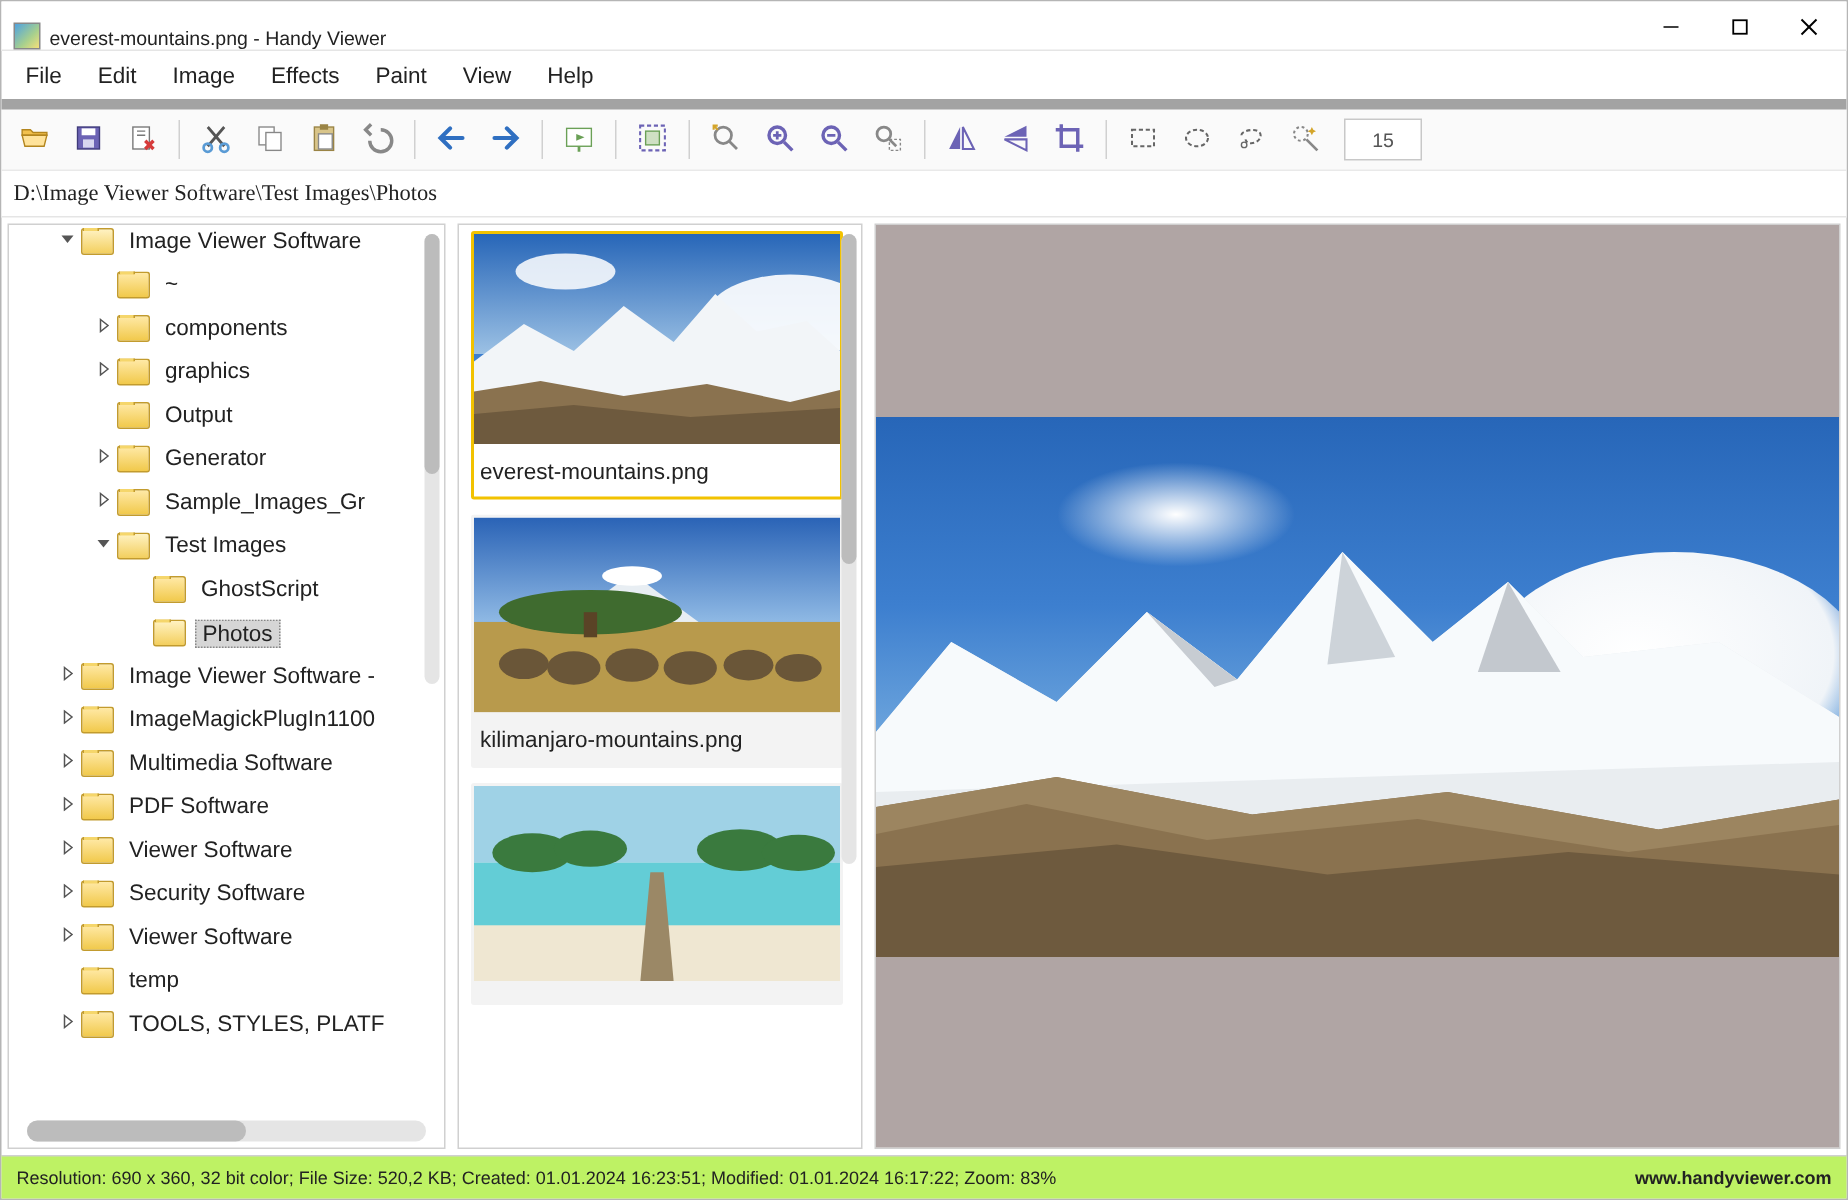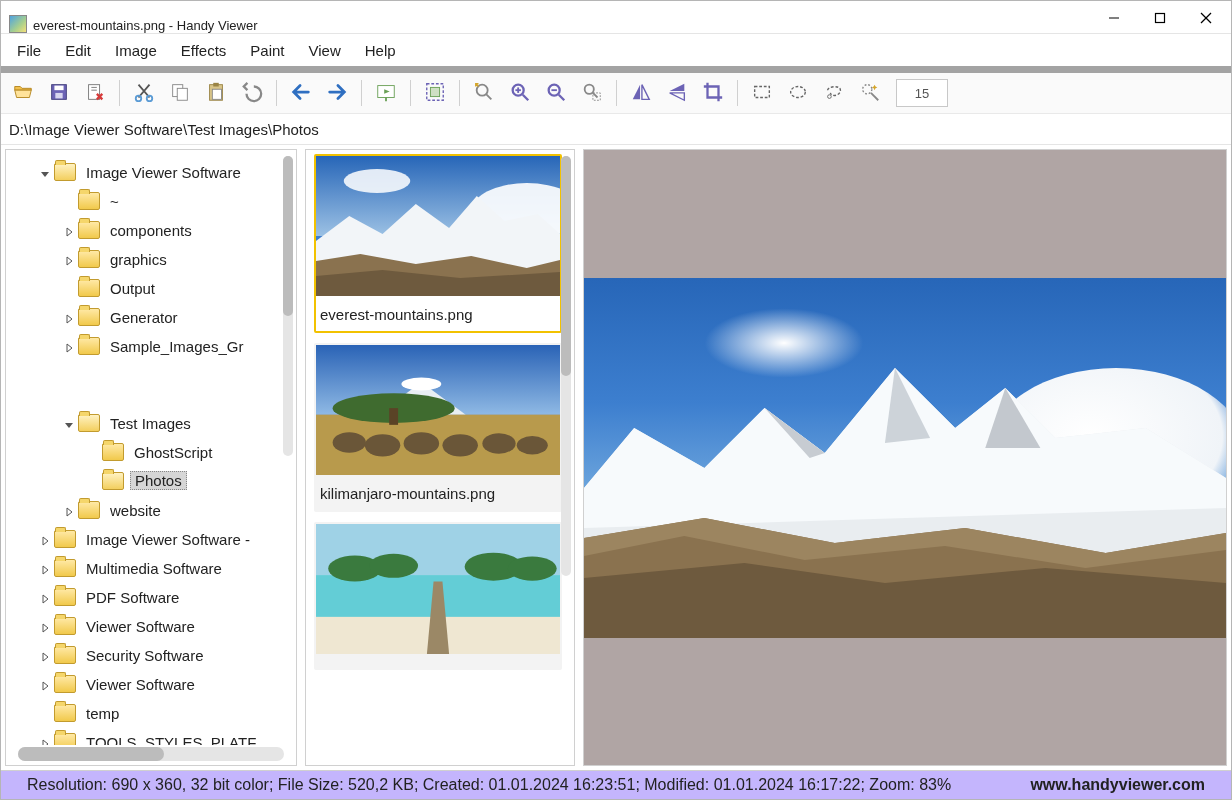--- a/index.html
+++ b/index.html
@@ -79,20 +79,21 @@
     margin-left: 6px;
   }
   
   .pathbar {
     height: 30px;
     display: flex; align-items: center;
     padding: 0 8px;
     font-size: 15px;
     background: #fff;
     border-bottom: 1px solid #e5e5e5;
+    font-family: Liberation Serif, serif;
   }
   
   .main {
     flex: 1;
     display: flex;
     min-height: 0;
   }
   .panel {
     background: #fff;
     border: 1px solid #d0d0d0;
@@ -104,21 +105,21 @@
   .thumb-panel { width: 268px; position: relative; }
   .view-panel { flex: 1; }
   
   .tree {
     flex: 1;
     overflow: hidden;
     padding: 2px 0;
     font-size: 15px;
   }
   .trow {
-    display: flex; align-items: flex-end;
+    display: flex; align-items: flex-start;
     height: 29px;
     white-space: nowrap;
     overflow: hidden;
   }
   .trow .expander {
     width: 14px; height: 14px;
     display: flex; align-items: center; justify-content: center;
     color: #555;
     flex-shrink: 0;
   }
@@ -210,23 +211,23 @@
     width: 100%; height: 360px;
     position: relative;
     overflow: hidden;
   }
   
   .sky { position:absolute; inset:0; }
   
   .statusbar {
     height: 28px;
     display: flex; align-items: center;
-    padding: 0 26px;
-    font-size: 16px;
-    background: #c4b5fd;
+    padding: 0 10px;
+    font-size: 12px;
+    background: #bef264;
     border-top: 1px solid #d0d0d0;
     justify-content: space-between;
   }
   .statusbar .right { font-weight: 700; text-align: right; }
 </style>
 </head>
 <body>
 
 <div class="window">
 
@@ -470,56 +471,56 @@
           </div>
           <div class="trow" style="padding-left: 56px;">
             <span class="expander">
               <svg width="10" height="10" viewBox="0 0 10 10">
                 <polygon points="3,1 8,5 3,9" fill="none" stroke="#555"></polygon>
               </svg>
             </span>
             <span class="folder-icon"></span>
             <span class="label-wrap"><span>Sample_Images_Gr</span></span>
           </div>
-          <div class="trow" style="padding-left: 56px; margin-top: 48px;">
+          <div class="trow" style="padding-left: 56px;">
             <span class="expander">
               <svg width="10" height="10" viewBox="0 0 10 10">
                 <polygon points="1,3 9,3 5,8" fill="#555"></polygon>
               </svg>
             </span>
             <span class="folder-icon open"></span>
             <span class="label-wrap"><span>Test Images</span></span>
           </div>
           <div class="trow" style="padding-left: 80px;">
             <span class="expander"></span>
             <span class="folder-icon"></span>
             <span class="label-wrap"><span>GhostScript</span></span>
           </div>
           <div class="trow selected" style="padding-left: 80px;">
             <span class="expander"></span>
             <span class="folder-icon open"></span>
             <span class="label-wrap"><span>Photos</span></span>
           </div>
-          <div class="trow" style="padding-left: 56px;">
-            <span class="expander">
-              <svg width="10" height="10" viewBox="0 0 10 10">
-                <polygon points="3,1 8,5 3,9" fill="none" stroke="#555"></polygon>
-              </svg>
-            </span>
-            <span class="folder-icon"></span>
-            <span class="label-wrap"><span>website</span></span>
-          </div>
           <div class="trow" style="padding-left: 32px;">
             <span class="expander">
               <svg width="10" height="10" viewBox="0 0 10 10">
                 <polygon points="3,1 8,5 3,9" fill="none" stroke="#555"></polygon>
               </svg>
             </span>
             <span class="folder-icon"></span>
             <span class="label-wrap"><span>Image Viewer Software -</span></span>
+          </div>
+          <div class="trow" style="padding-left: 32px;">
+            <span class="expander">
+              <svg width="10" height="10" viewBox="0 0 10 10">
+                <polygon points="3,1 8,5 3,9" fill="none" stroke="#555"></polygon>
+              </svg>
+            </span>
+            <span class="folder-icon"></span>
+            <span class="label-wrap"><span>ImageMagickPlugIn1100</span></span>
           </div>
           <div class="trow" style="padding-left: 32px;">
             <span class="expander">
               <svg width="10" height="10" viewBox="0 0 10 10">
                 <polygon points="3,1 8,5 3,9" fill="none" stroke="#555"></polygon>
               </svg>
             </span>
             <span class="folder-icon"></span>
             <span class="label-wrap"><span>Multimedia Software</span></span>
           </div>

